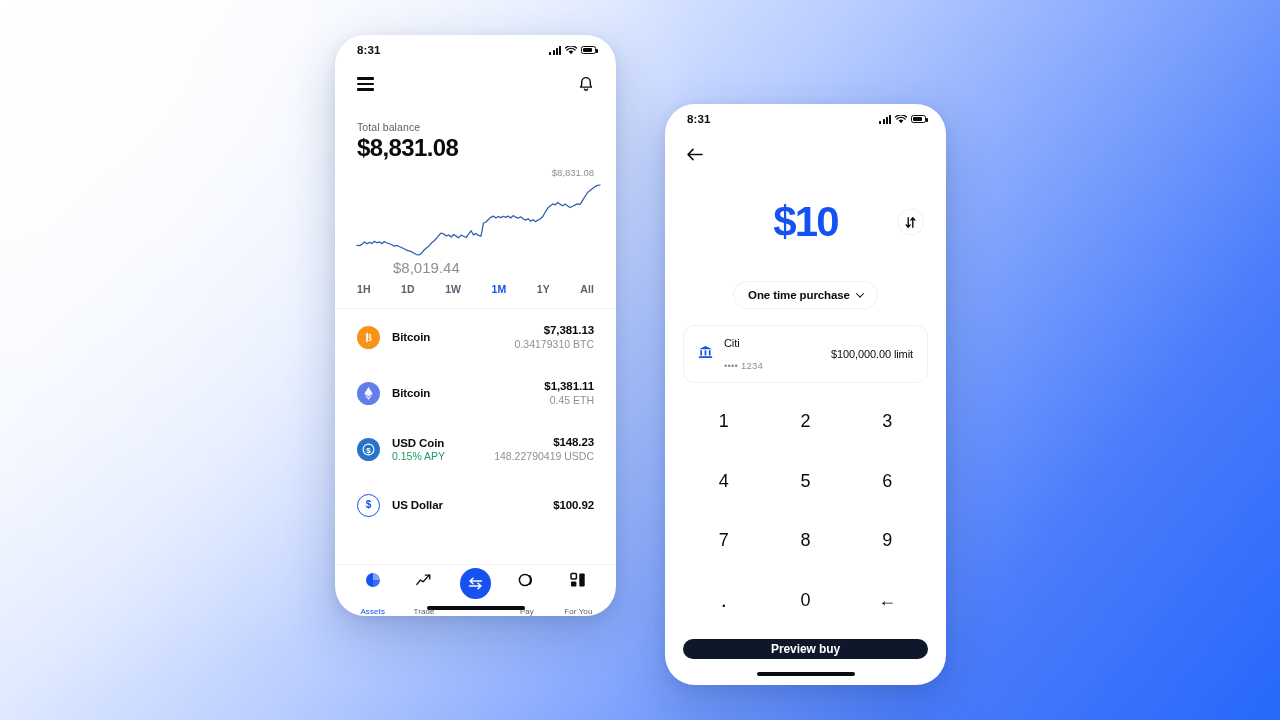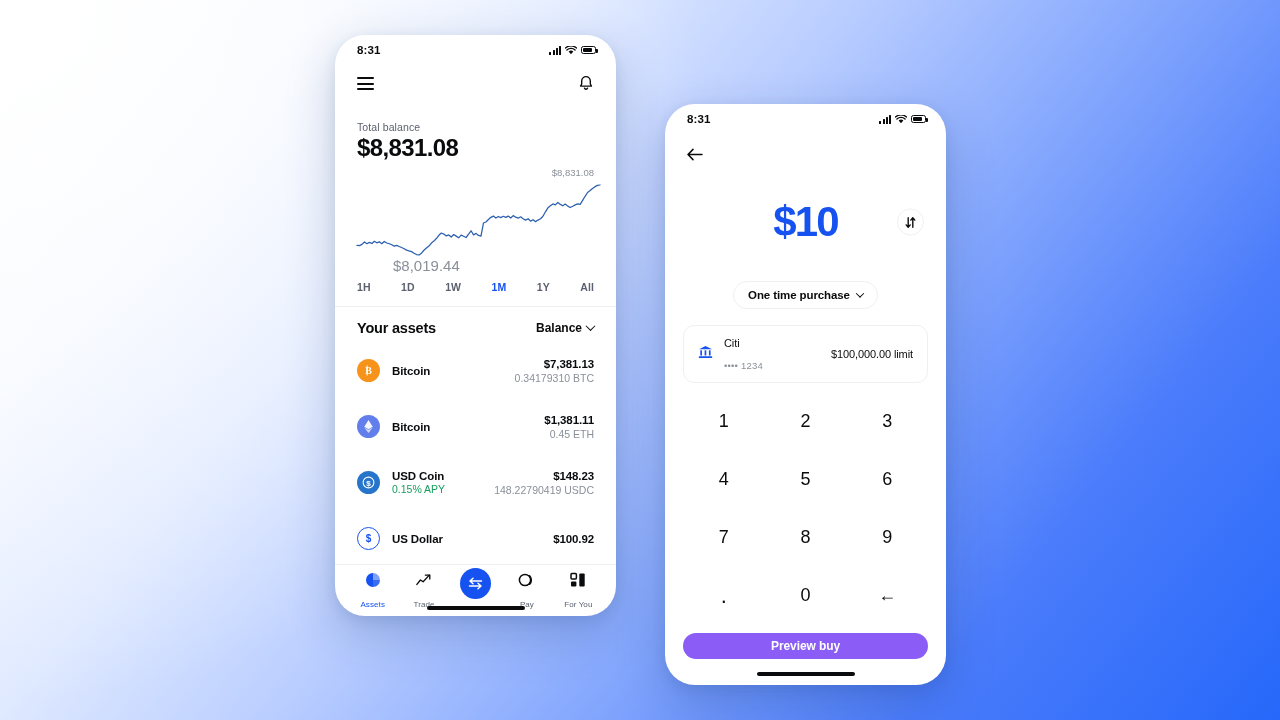--- a/index.html
+++ b/index.html
@@ -78,21 +78,21 @@
   .asset-ico { width:23px; height:23px; border-radius:50%; flex:0 0 auto; display:flex; align-items:center; justify-content:center; font-size:12px; font-weight:bold; color:#fff; }
   .asset-names { margin-left:12px; flex:1 1 auto; }
   .asset-name { font-size:11.5px; font-weight:bold; color:#0a0b0d; letter-spacing:-.1px; }
   .asset-sub { font-size:10.5px; color:#179c5f; margin-top:1px; }
   .asset-vals { text-align:right; }
   .asset-fiat { font-size:11.5px; font-weight:bold; color:#0a0b0d; letter-spacing:-.1px; }
   .asset-qty { font-size:10.5px; color:#8a9099; margin-top:2px; }
 
   
   .tabbar { border-top:1px solid #eef0f3; height:52px; display:flex; align-items:flex-start; padding:7px 12px 0; position:relative; flex:0 0 auto; }
-  .tab { flex:1; display:flex; flex-direction:column; align-items:center; gap:12px; cursor:pointer;text-align:right; }
+  .tab { flex:1; display:flex; flex-direction:column; align-items:center; gap:19px; cursor:pointer;text-align:right; }
   .tab-label { font-size:8px; color:#5b616e; letter-spacing:.1px; }
   .tab.active .tab-label { color:#1552f0; }
   .fab {
     width:31px; height:31px; border-radius:50%; background:#1552f0;
     display:flex; align-items:center; justify-content:center; margin-top:-4px; cursor:pointer;
   }
   .home-ind { position:absolute; left:50%; transform:translateX(-50%); bottom:6px; width:98px; height:3.6px; background:#0a0b0d; border-radius:3px; }
 
   
   .nav2 { height:40px; display:flex; align-items:center; padding:0 22px; position:relative; }
@@ -123,21 +123,21 @@
   .paycard-mid { flex:1 1 auto; }
   .bank-name { font-size:11px; color:#0a0b0d; letter-spacing:-.1px; }
   .bank-mask { font-size:9.5px; color:#8a9099; margin-top:11px; letter-spacing:.2px; }
   .bank-limit { font-size:11px; color:#0a0b0d; letter-spacing:-.1px; }
 
   .keypad { display:grid; grid-template-columns:repeat(3,1fr); padding:14px 18px 0; flex:1 1 auto; }
   .key { display:flex; align-items:center; justify-content:center; height:49px; font-size:18px; color:#0a0b0d; cursor:pointer; user-select:none; }
   .key.dot { font-size:22px; }
 
   .cta {
-    margin:4px 18px 0; height:26px; background:#8b5cf6; border-radius:18px;
+    margin:4px 18px 0; height:20px; background:#0f172a; border-radius:18px;
     display:flex; align-items:center; justify-content:center; cursor:pointer;
     border:none; width:calc(100% - 36px);
   }
   .cta-label { font-size:12px; font-weight:bold; color:#fff; letter-spacing:-.1px; }
   .home-ind2 { margin:13px auto 9px; width:98px; height:3.6px; background:#0a0b0d; border-radius:3px; }
 </style>
 </head>
 <body>
 
 <div class="phone" id="phone-assets">
@@ -191,27 +191,20 @@
     <div class="range">1H</div>
     <div class="range">1D</div>
     <div class="range">1W</div>
     <div class="range active">1M</div>
     <div class="range">1Y</div>
     <div class="range">All</div>
   </div>
 
   <div class="divider"></div>
 
-  <div class="assets-head">
-    <div class="assets-title">Your assets</div>
-    <div class="sortby">
-      <span class="sortby-label">Balance</span>
-      <span class="chev"></span>
-    </div>
-  </div>
 
   <div class="asset-list">
 
     <div class="asset-row">
       <div class="asset-ico" style="background:#f7931a">
         <svg width="13" height="13" viewBox="0 0 13 13">
             <text x="6.5" y="10" font-size="10" font-weight="bold" fill="#fff" text-anchor="middle" font-family="Liberation Serif, serif">B</text>
             <line x1="5.2" y1="1.5" x2="5.2" y2="11.5" stroke="#fff" stroke-width="1"></line>
           </svg>
       </div>

